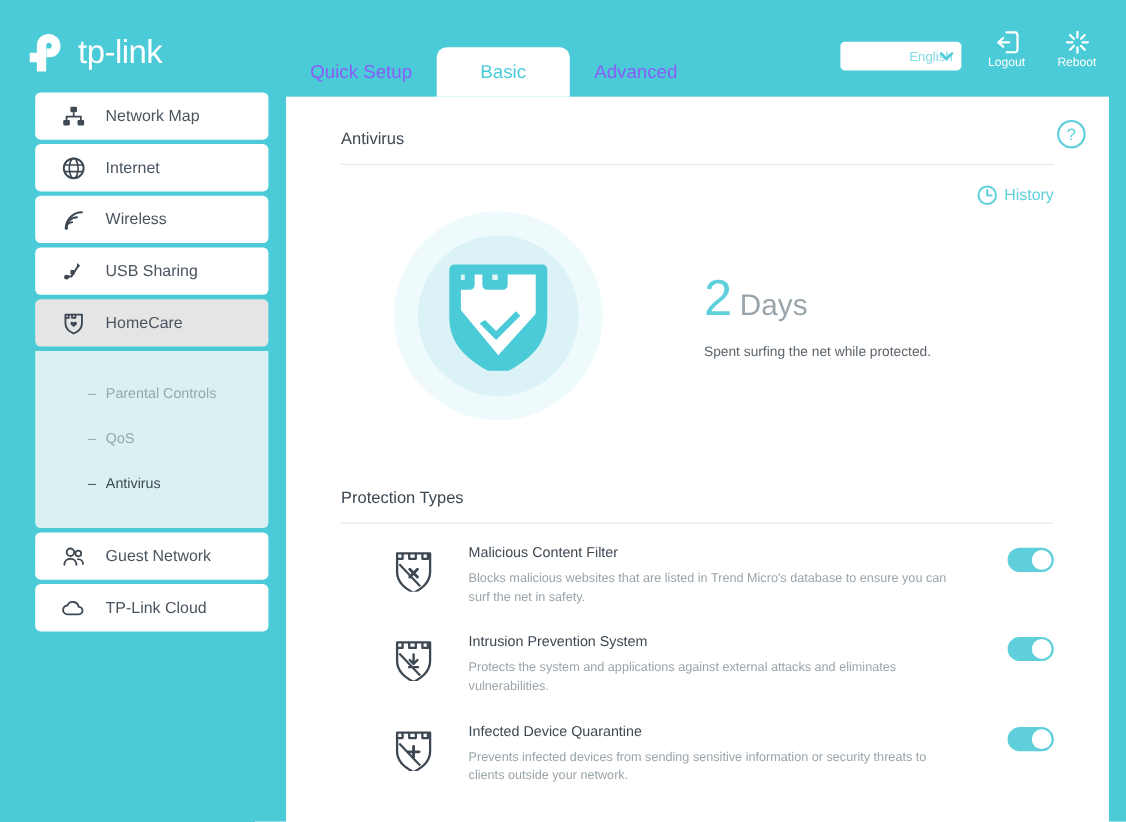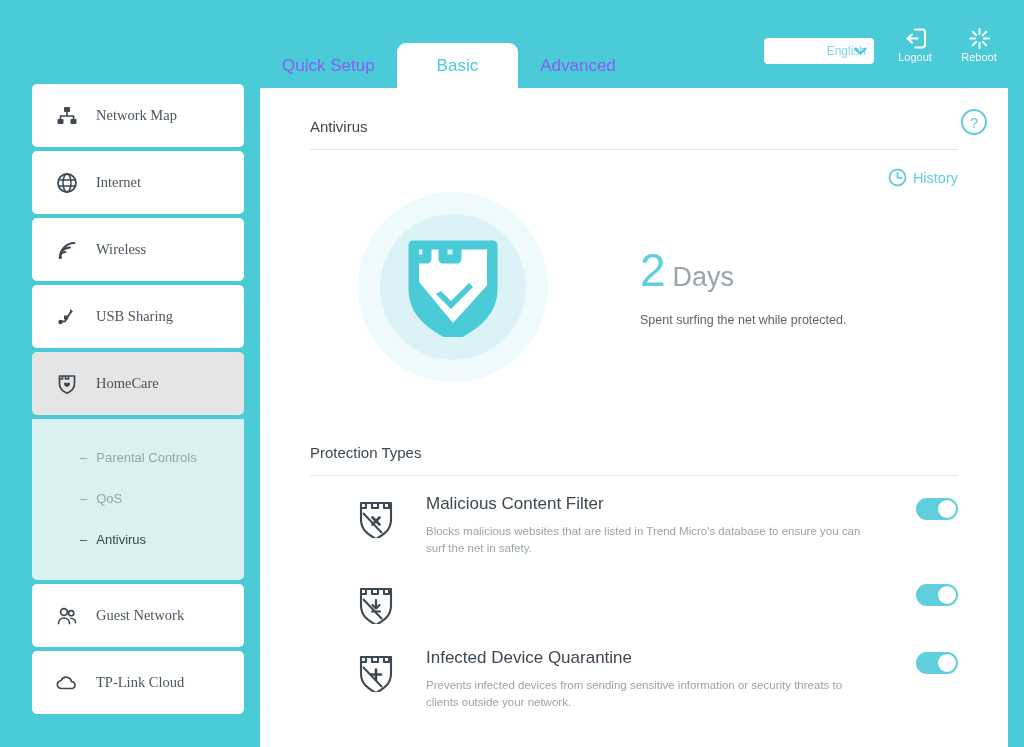--- a/index.html
+++ b/index.html
@@ -78,26 +78,25 @@
     display: flex; flex-direction: column; align-items: center;
     gap: 0; cursor: pointer; width: 46px;
   }
   .hdr-btn-label { font-size: 11px; color: #ffffff; }
   
   .sidebar {
     position: absolute; left: 32px; top: 84px;
     width: 212px;
   }
   .nav-item {
-    background: #ffffff; height: 63px;
+    background: #ffffff; height: 43px;
     border-radius: 5px; margin-bottom: 4px;
     display: flex; align-items: center;
     padding-left: 24px; gap: 18px;
     cursor: pointer;
-    font-family: Liberation Serif, serif;
   }
   .nav-item.active { background: #e5e5e5; }
   .nav-label { font-size: 14.5px; color: #4a5560; }
   .nav-icon { width: 22px; height: 22px; display: flex; align-items: center; justify-content: center; }
   .submenu {
     background: #d9f1f2;
     border-radius: 0 0 5px 5px;
     padding: 18px 0 20px 0;
     margin-bottom: 4px;
   }
@@ -177,21 +176,21 @@
   .prot-row {
     display: flex; align-items: flex-start;
     padding: 18px 0 6px 0;
     position: relative;
   }
   .prot-icon {
     width: 48px; margin-left: 42px; flex: none;
     display: flex; justify-content: center; padding-top: 6px;
   }
   .prot-body { flex: 1; padding-left: 26px; padding-right: 90px; }
-  .prot-name { font-size: 17px; color: #3d4852; }
+  .prot-name { font-size: 13px; color: #3d4852; }
   .prot-desc {
     font-size: 11.5px; color: #9aa5ab;
     margin-top: 9px; line-height: 1.45;
   }
   .toggle {
     position: absolute; right: 0; top: 22px;
     width: 42px; height: 22px; border-radius: 11px;
     background: #5ecfdb; cursor: pointer;
   }
   .toggle .knob {
@@ -202,20 +201,26 @@
 </style>
 </head>
 <body>
 
 <div id="app">
 
   <div class="teal-left"></div>
   <div class="teal-top"></div>
   <div class="teal-right"></div>
 
+  <div class="logo">
+    <svg class="logo-mark" viewBox="0 0 40 40">
+      <path d="M20 3c-6 0-10.5 4.5-10.5 10.5V20H3v8.5h6.5V37H18V13.5C18 11.8 19 10.8 20.5 10.8S23 11.8 23 13.5 22 16.2 20.5 16.2h-2.2V24h2.6C27 24 31 19.6 31 13.5 31 7.4 26.2 3 20 3z" fill="#ffffff"></path>
+    </svg>
+    <span class="logo-text">tp-link</span>
+  </div>
 
   <div class="tabs">
     <div class="tab">Quick Setup</div>
     <div class="tab active">Basic</div>
     <div class="tab">Advanced</div>
   </div>
 
   <div class="hdr-right">
     <div class="lang-select">
       <span class="lang-value">English</span>
@@ -415,20 +420,24 @@
 
     <div class="prot-row">
       <div class="prot-icon">
         <svg width="36" height="38" viewBox="0 0 36 38">
           <path d="M3 3h30v17c0 10-8 15-15 19C11 35 3 30 3 20V3z
                    M3 3v5h5V3h6v5h6V3h6v5h5V3" fill="none" stroke="#3d4852" stroke-width="2.1" stroke-linejoin="round"></path>
           <path d="M5 13 L24 33" stroke="#3d4852" stroke-width="2"></path>
           <path d="M18 14v8M14.5 19l3.5 3.5 3.5-3.5M14 25.5h8" stroke="#3d4852" stroke-width="2.2" fill="none" stroke-linecap="round" stroke-linejoin="round"></path>
         </svg>
       </div>
+      <div class="prot-body">
+        <div class="prot-name">Intrusion Prevention System</div>
+        <div class="prot-desc">Protects the system and applications against external attacks and eliminates vulnerabilities.</div>
+      </div>
       <div class="toggle">
         <span class="knob"></span>
       </div>
     </div>
 
     <div class="prot-row">
       <div class="prot-icon">
         <svg width="36" height="38" viewBox="0 0 36 38">
           <path d="M3 3h30v17c0 10-8 15-15 19C11 35 3 30 3 20V3z
                    M3 3v5h5V3h6v5h6V3h6v5h5V3" fill="none" stroke="#3d4852" stroke-width="2.1" stroke-linejoin="round"></path>

